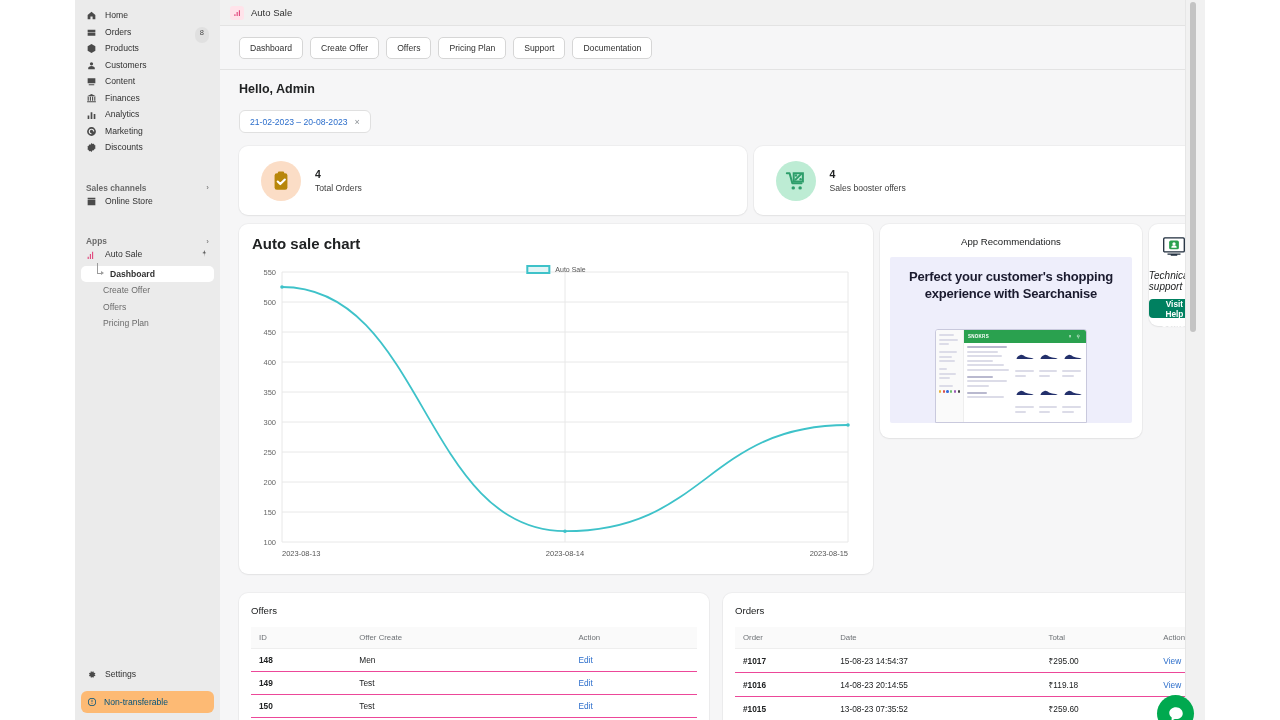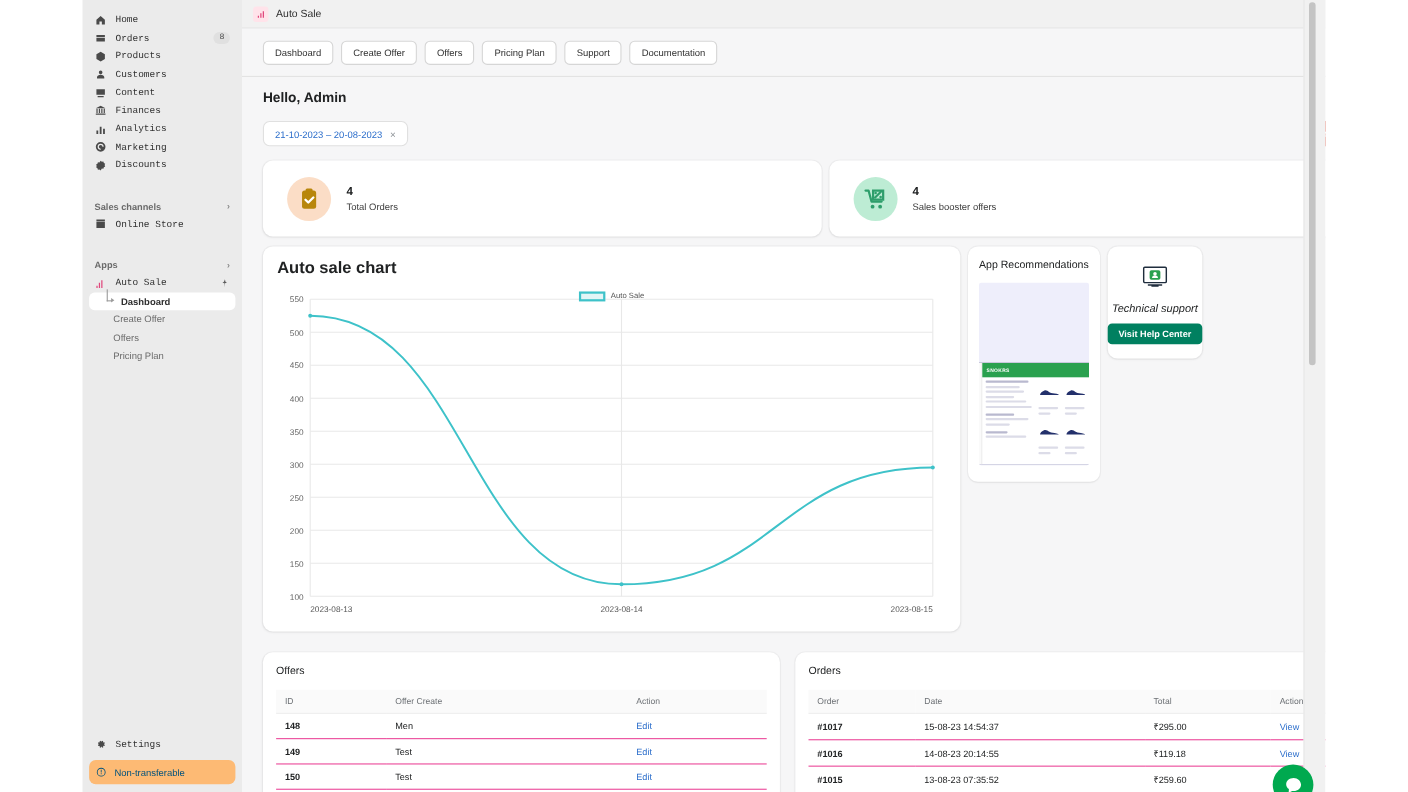--- a/index.html
+++ b/index.html
@@ -12,25 +12,24 @@
   .app { position: relative; width: 1280px; height: 720px; display: flex; background:#fff; }
 
   
   .sidebar {
     width: 145px; margin-left: 75px; height: 720px;
     background: #ebebeb; flex: none;
     display: flex; flex-direction: column;
     padding-top: 10px; position: relative;
   }
   .nav-item {
-    display: flex; align-items: center; gap: 8px;
+    display: flex; gap: 8px;
     height: 16.5px; margin: 0 6px; padding: 0 5px;
     border-radius: 5px; font-size: 8.6px; color: #303030;
     position: relative;
-    font-family: Liberation Mono, monospace;
   }
   .nav-item .ico { width: 11px; height: 11px; flex: none; display:flex; align-items:center; justify-content:center; }
   .nav-item .ico svg { width: 11px; height: 11px; fill: #4a4a4a; }
   .nav-item .lbl { flex: 1; white-space: nowrap; overflow: hidden; }
   .nav-item .badge {
     background: #e0e0e0; color: #4a4a4a; font-size: 7.5px;
     border-radius: 7px; padding: 1px 5px; line-height: 1.2;
   }
   .nav-section {
     font-size: 8.4px; color: #6b6b6b; font-weight: 600;
@@ -398,21 +397,21 @@
           <button class="tabbtn">Documentation</button>
         </div>
     </div>
 
     <div class="content">
 
       <div class="greeting">Hello, Admin</div>
 
       <div class="filterrow">
         <div class="daterange">
-          <span>21-10-2023 – 20-08-2023</span>
+          <span>21-02-2023 – 20-08-2023</span>
           <span class="x">×</span>
         </div>
         <button class="appdisable">App Disable</button>
       </div>
 
       <div class="stats" id="stats-host">
           <div class="statcard">
             <span class="staticon" style="background:#fbddc6">
               <svg width="22" height="22" viewBox="0 0 24 24" fill="#b8860b" style="color:#b8860b">
                 <rect x="5" y="3.5" width="14" height="18" rx="2.5"></rect>
@@ -486,20 +485,21 @@
                 <circle cx="596" cy="171" r="1.8" fill="#3ec2c9"></circle>
               </svg>
           </div>
         </div>
 
         <div class="rightcol">
 
           <div class="reccard">
             <h3>App Recommendations</h3>
             <div class="recbanner">
+              <div class="hl">Perfect your customer's shopping experience with Searchanise</div>
               <div class="mini-ss">
                 <div class="mini-left">
                   <div class="bar" style="width:70%"></div>
                   <div class="bar" style="width:90%"></div>
                   <div class="bar" style="width:50%;margin-bottom:6px"></div>
                   <div class="bar" style="width:85%"></div>
                   <div class="bar" style="width:60%"></div>
                   <div class="bar" style="width:75%;margin-bottom:6px"></div>
                   <div class="bar" style="width:40%"></div>
                   <div class="bar" style="width:80%"></div>

